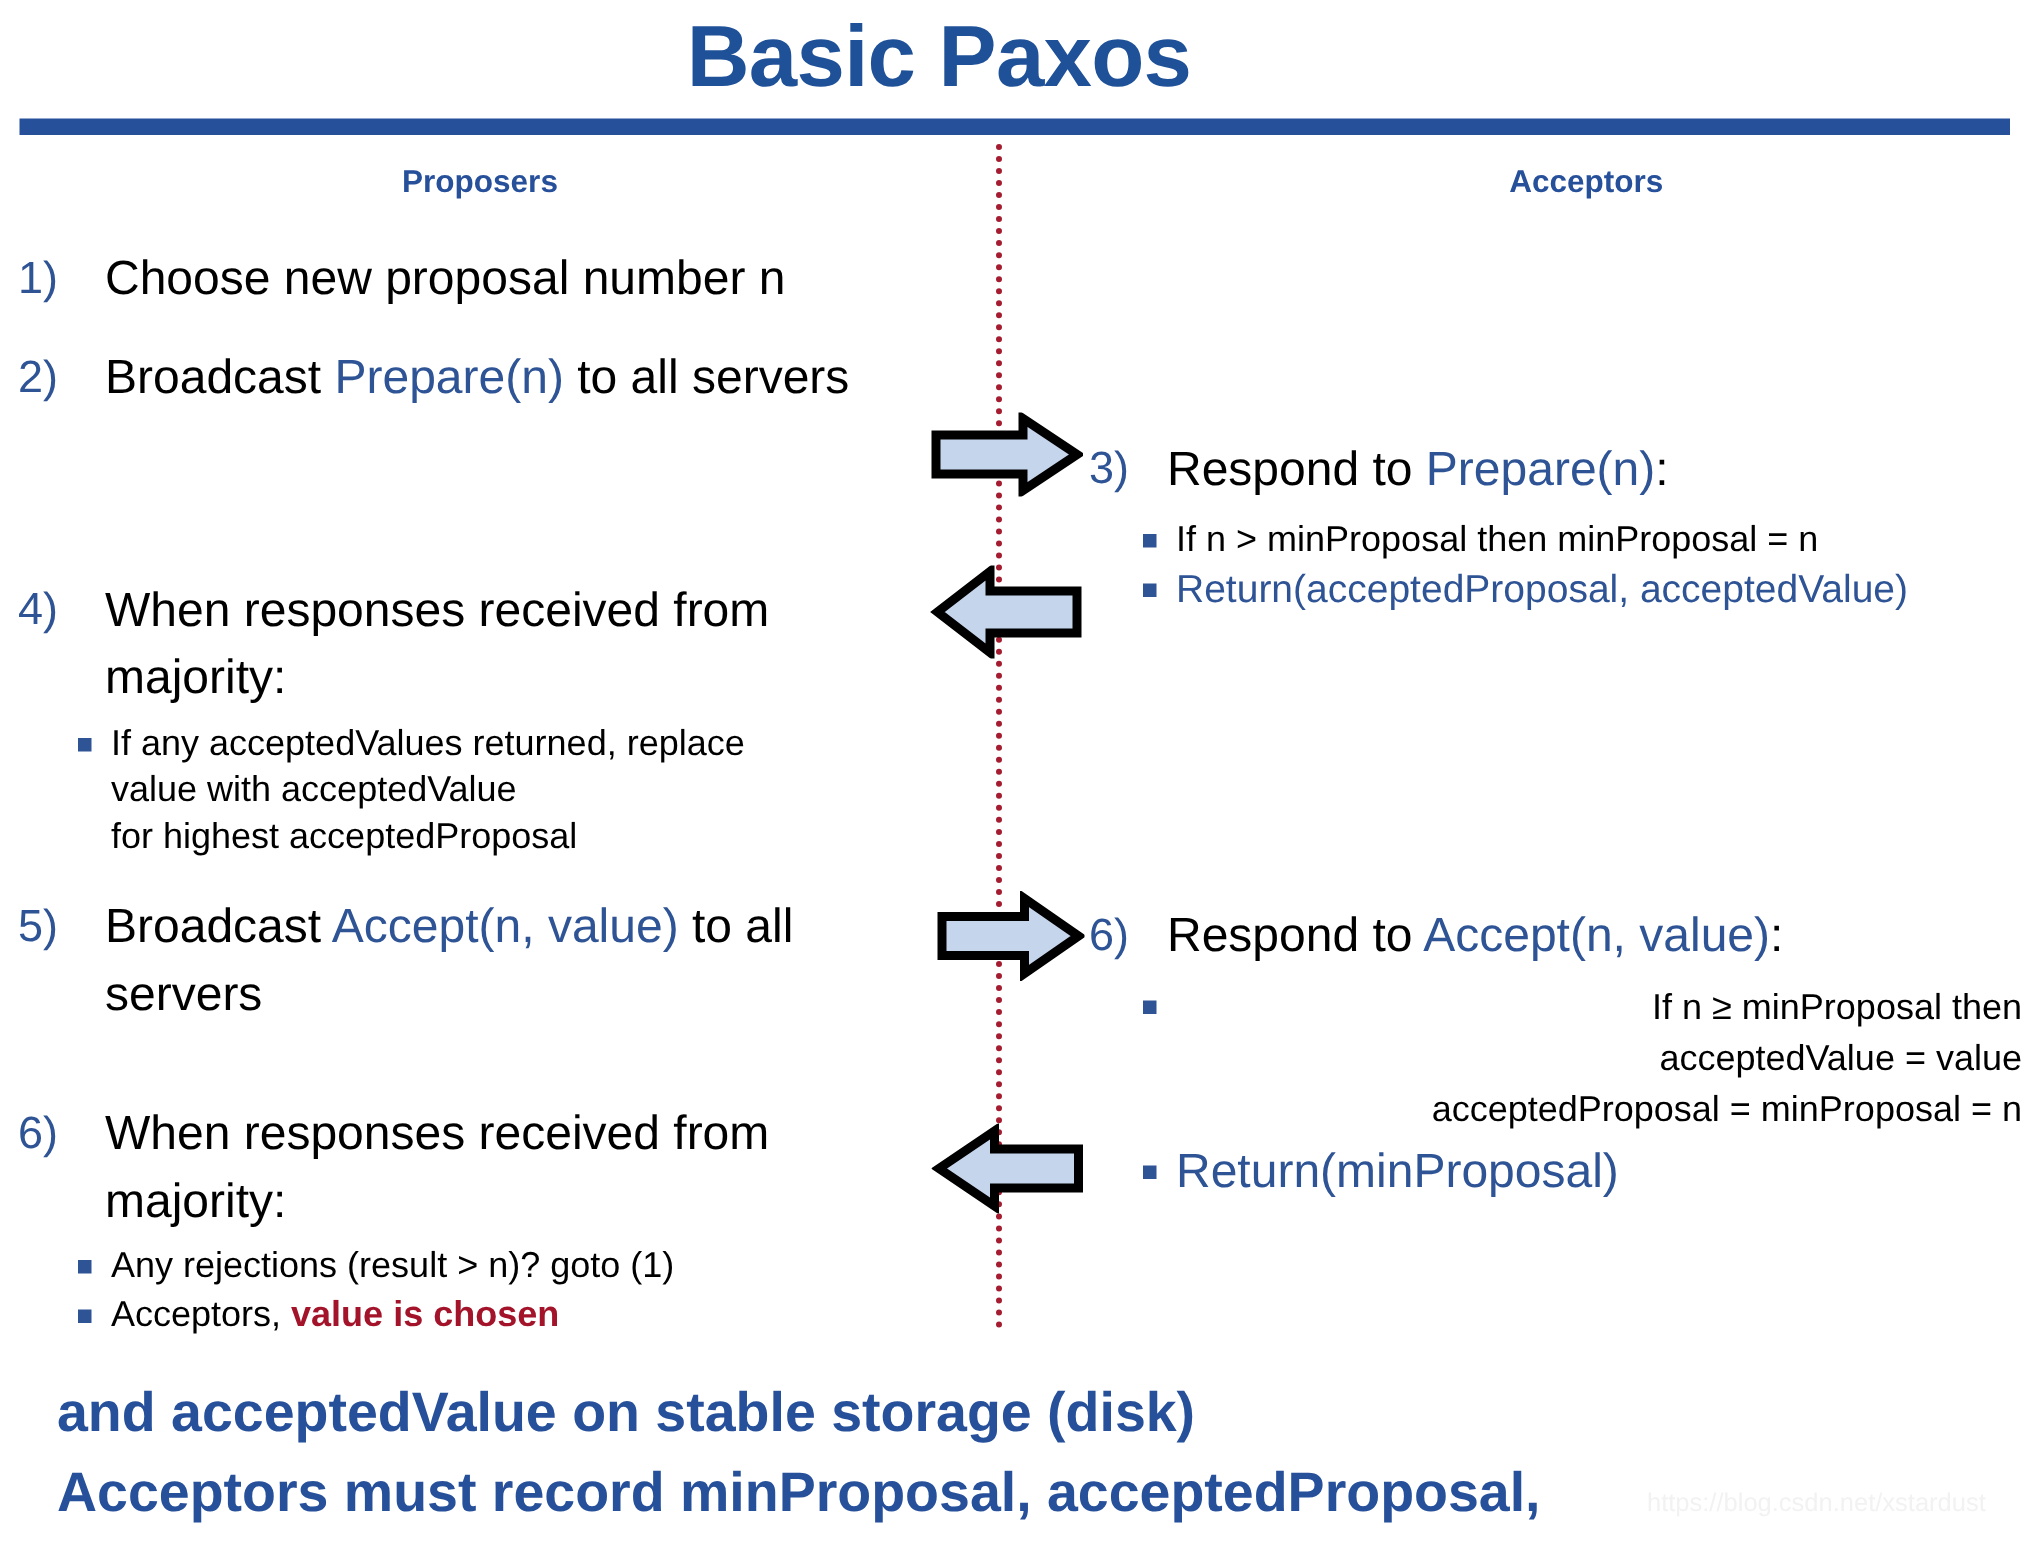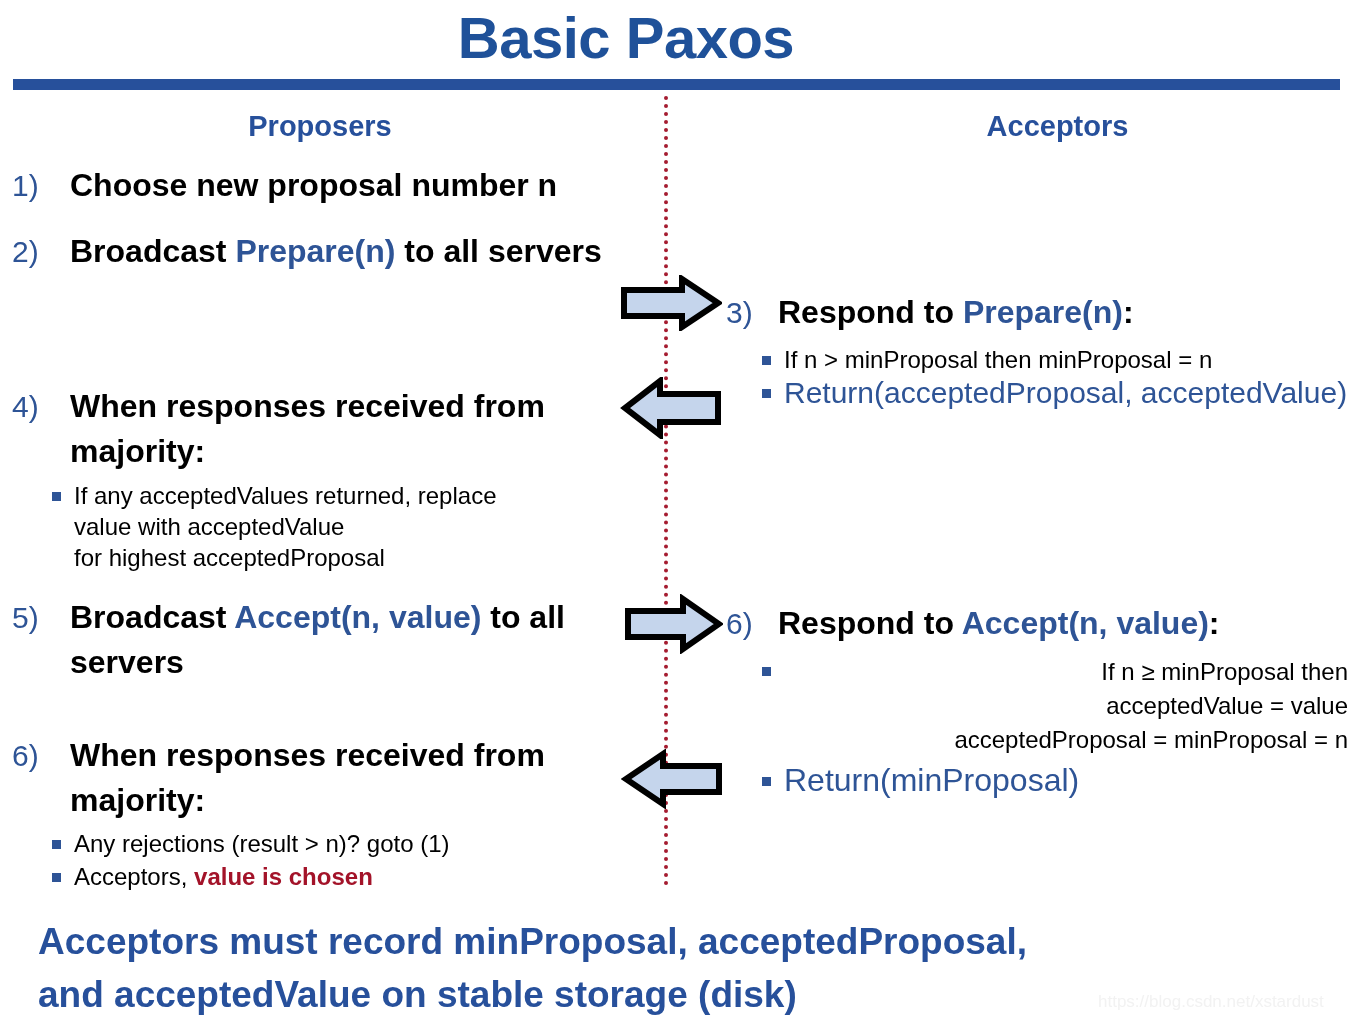--- a/index.html
+++ b/index.html
@@ -35,21 +35,21 @@
     left: 13px;
     top: 79px;
     width: 1327px;
     height: 11px;
     background: #27509B;
   }
 
   
   .col-heading {
     position: absolute;
-    font-size: 29px;
+    font-size: 21px;
     font-weight: bold;
     color: #27509B;
     white-space: nowrap;
   }
   #heading-proposers { left: 0px; top: 110px; width: 640px; text-align: center; }
   #heading-acceptors { left: 730px; top: 110px; width: 655px; text-align: center; }
 
   
   #center-divider {
     position: absolute;
@@ -67,21 +67,20 @@
     align-items: flex-start;
   }
   .step-num {
     color: #2E5496;
     font-weight: normal;
     flex: 0 0 auto;
     text-align: left;
   }
   .step-text {
     flex: 1 1 auto;
-    font-weight: bold;
   }
   .kw { color: #2E5496; }
 
   
   .lstep { font-size: 32px; line-height: 45px; }
   .lstep .step-num { width: 58px; font-size: 30px; }
   .lstep .step-text { width: 540px; }
 
   
   .rstep { font-size: 32px; line-height: 45px; }
@@ -211,21 +210,21 @@
 <div class="step rstep" style="left:726px; top:290px; width:620px;">
   <div class="step-num">3)</div>
   <div class="step-text"><span>Respond to </span><span class="kw">Prepare(n)</span><span>:</span></div>
 </div>
 
 <ul class="sublist" style="left:758px; top:344px; width:590px;">
   <li>
     <span class="bullet-sq"></span>
     <span>If n &gt; minProposal then minProposal = n</span>
   </li>
-  <li class="blue-line" style="font-size:30px;">
+  <li class="blue-line" style="font-size:26px;">
     <span class="bullet-sq"></span>
     <span>Return(acceptedProposal, acceptedValue)</span>
   </li>
 </ul>
 
 <div class="step rstep" style="left:726px; top:601px; width:620px;">
   <div class="step-num">6)</div>
   <div class="step-text"><span>Respond to </span><span class="kw">Accept(n, value)</span><span>:</span></div>
 </div>
 
@@ -236,17 +235,17 @@
     <span class="sub-indent">acceptedValue = value</span>
     <span class="sub-indent">acceptedProposal = minProposal = n</span>
   </li>
   <li class="blue-line" style="font-size:32px; margin-top:8px;">
     <span class="bullet-sq"></span>
     <span>Return(minProposal)</span>
   </li>
 </ul>
 
 <div id="footer">
+  <div>and acceptedValue on stable storage (disk)</div>
   <div>Acceptors must record minProposal, acceptedProposal,</div>
-  <div>and acceptedValue on stable storage (disk)</div>
 </div>
 
 <div id="watermark">https://blog.csdn.net/xstardust</div>
 
 </body></html>

